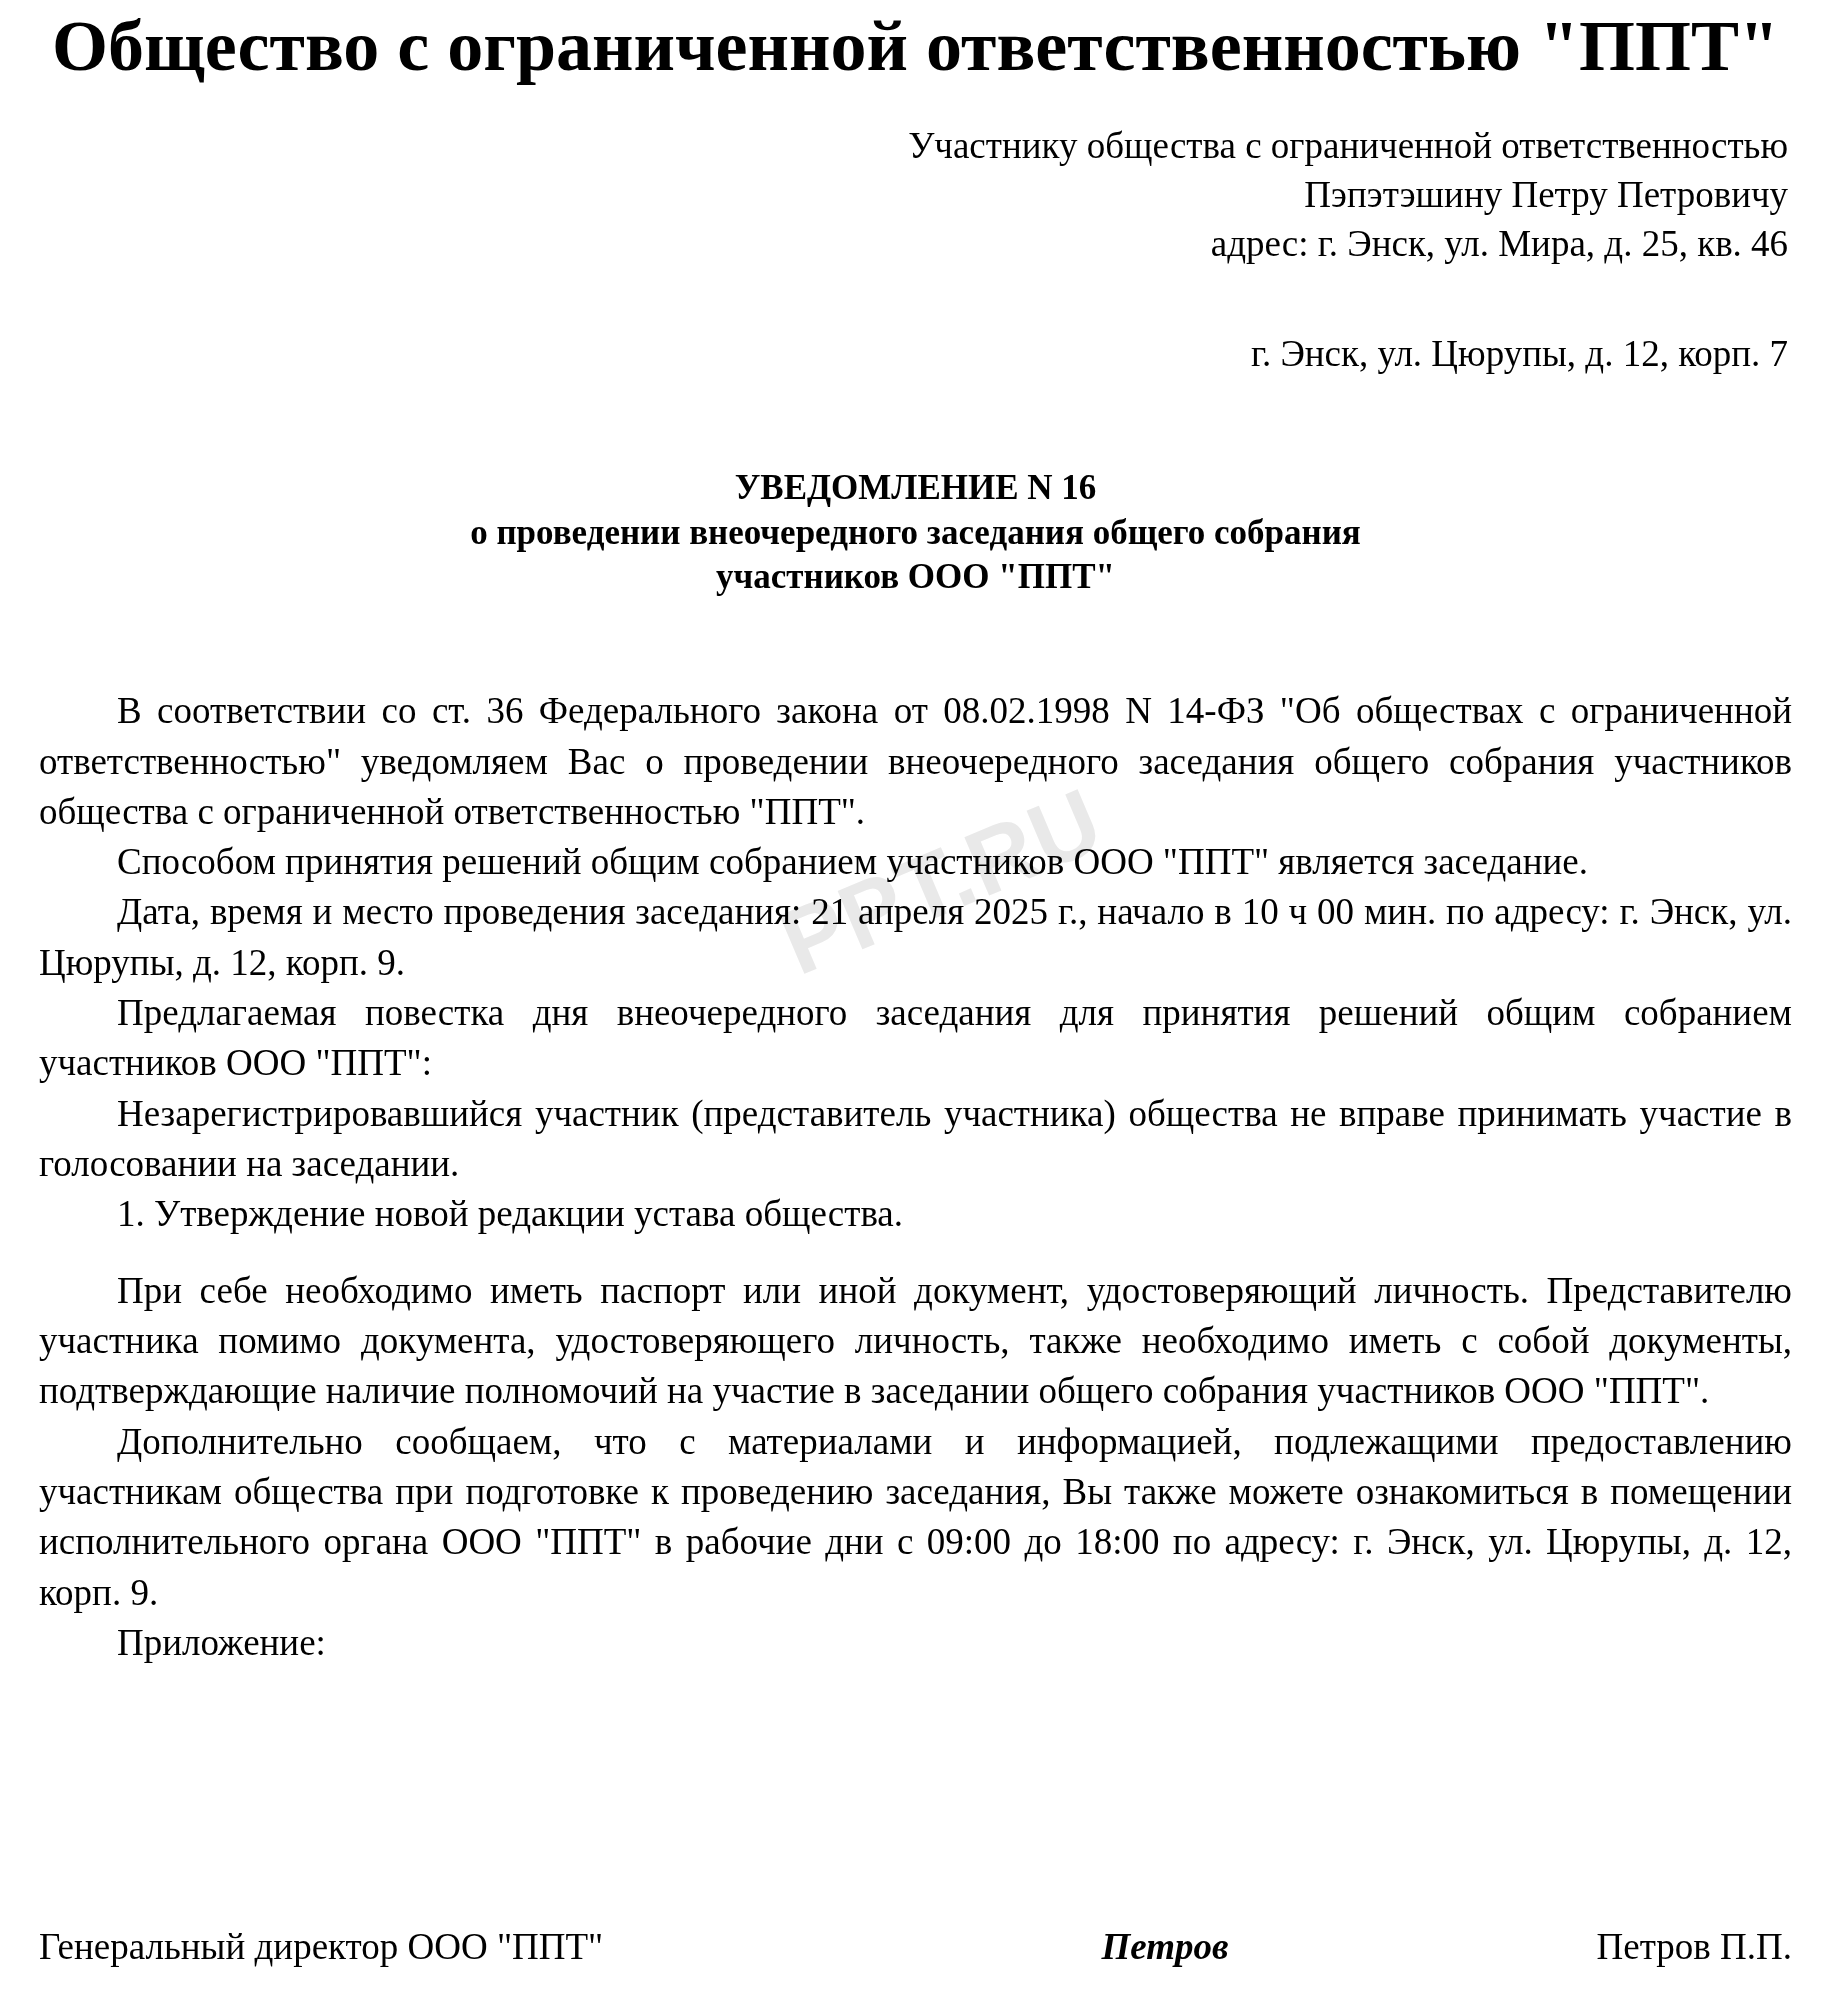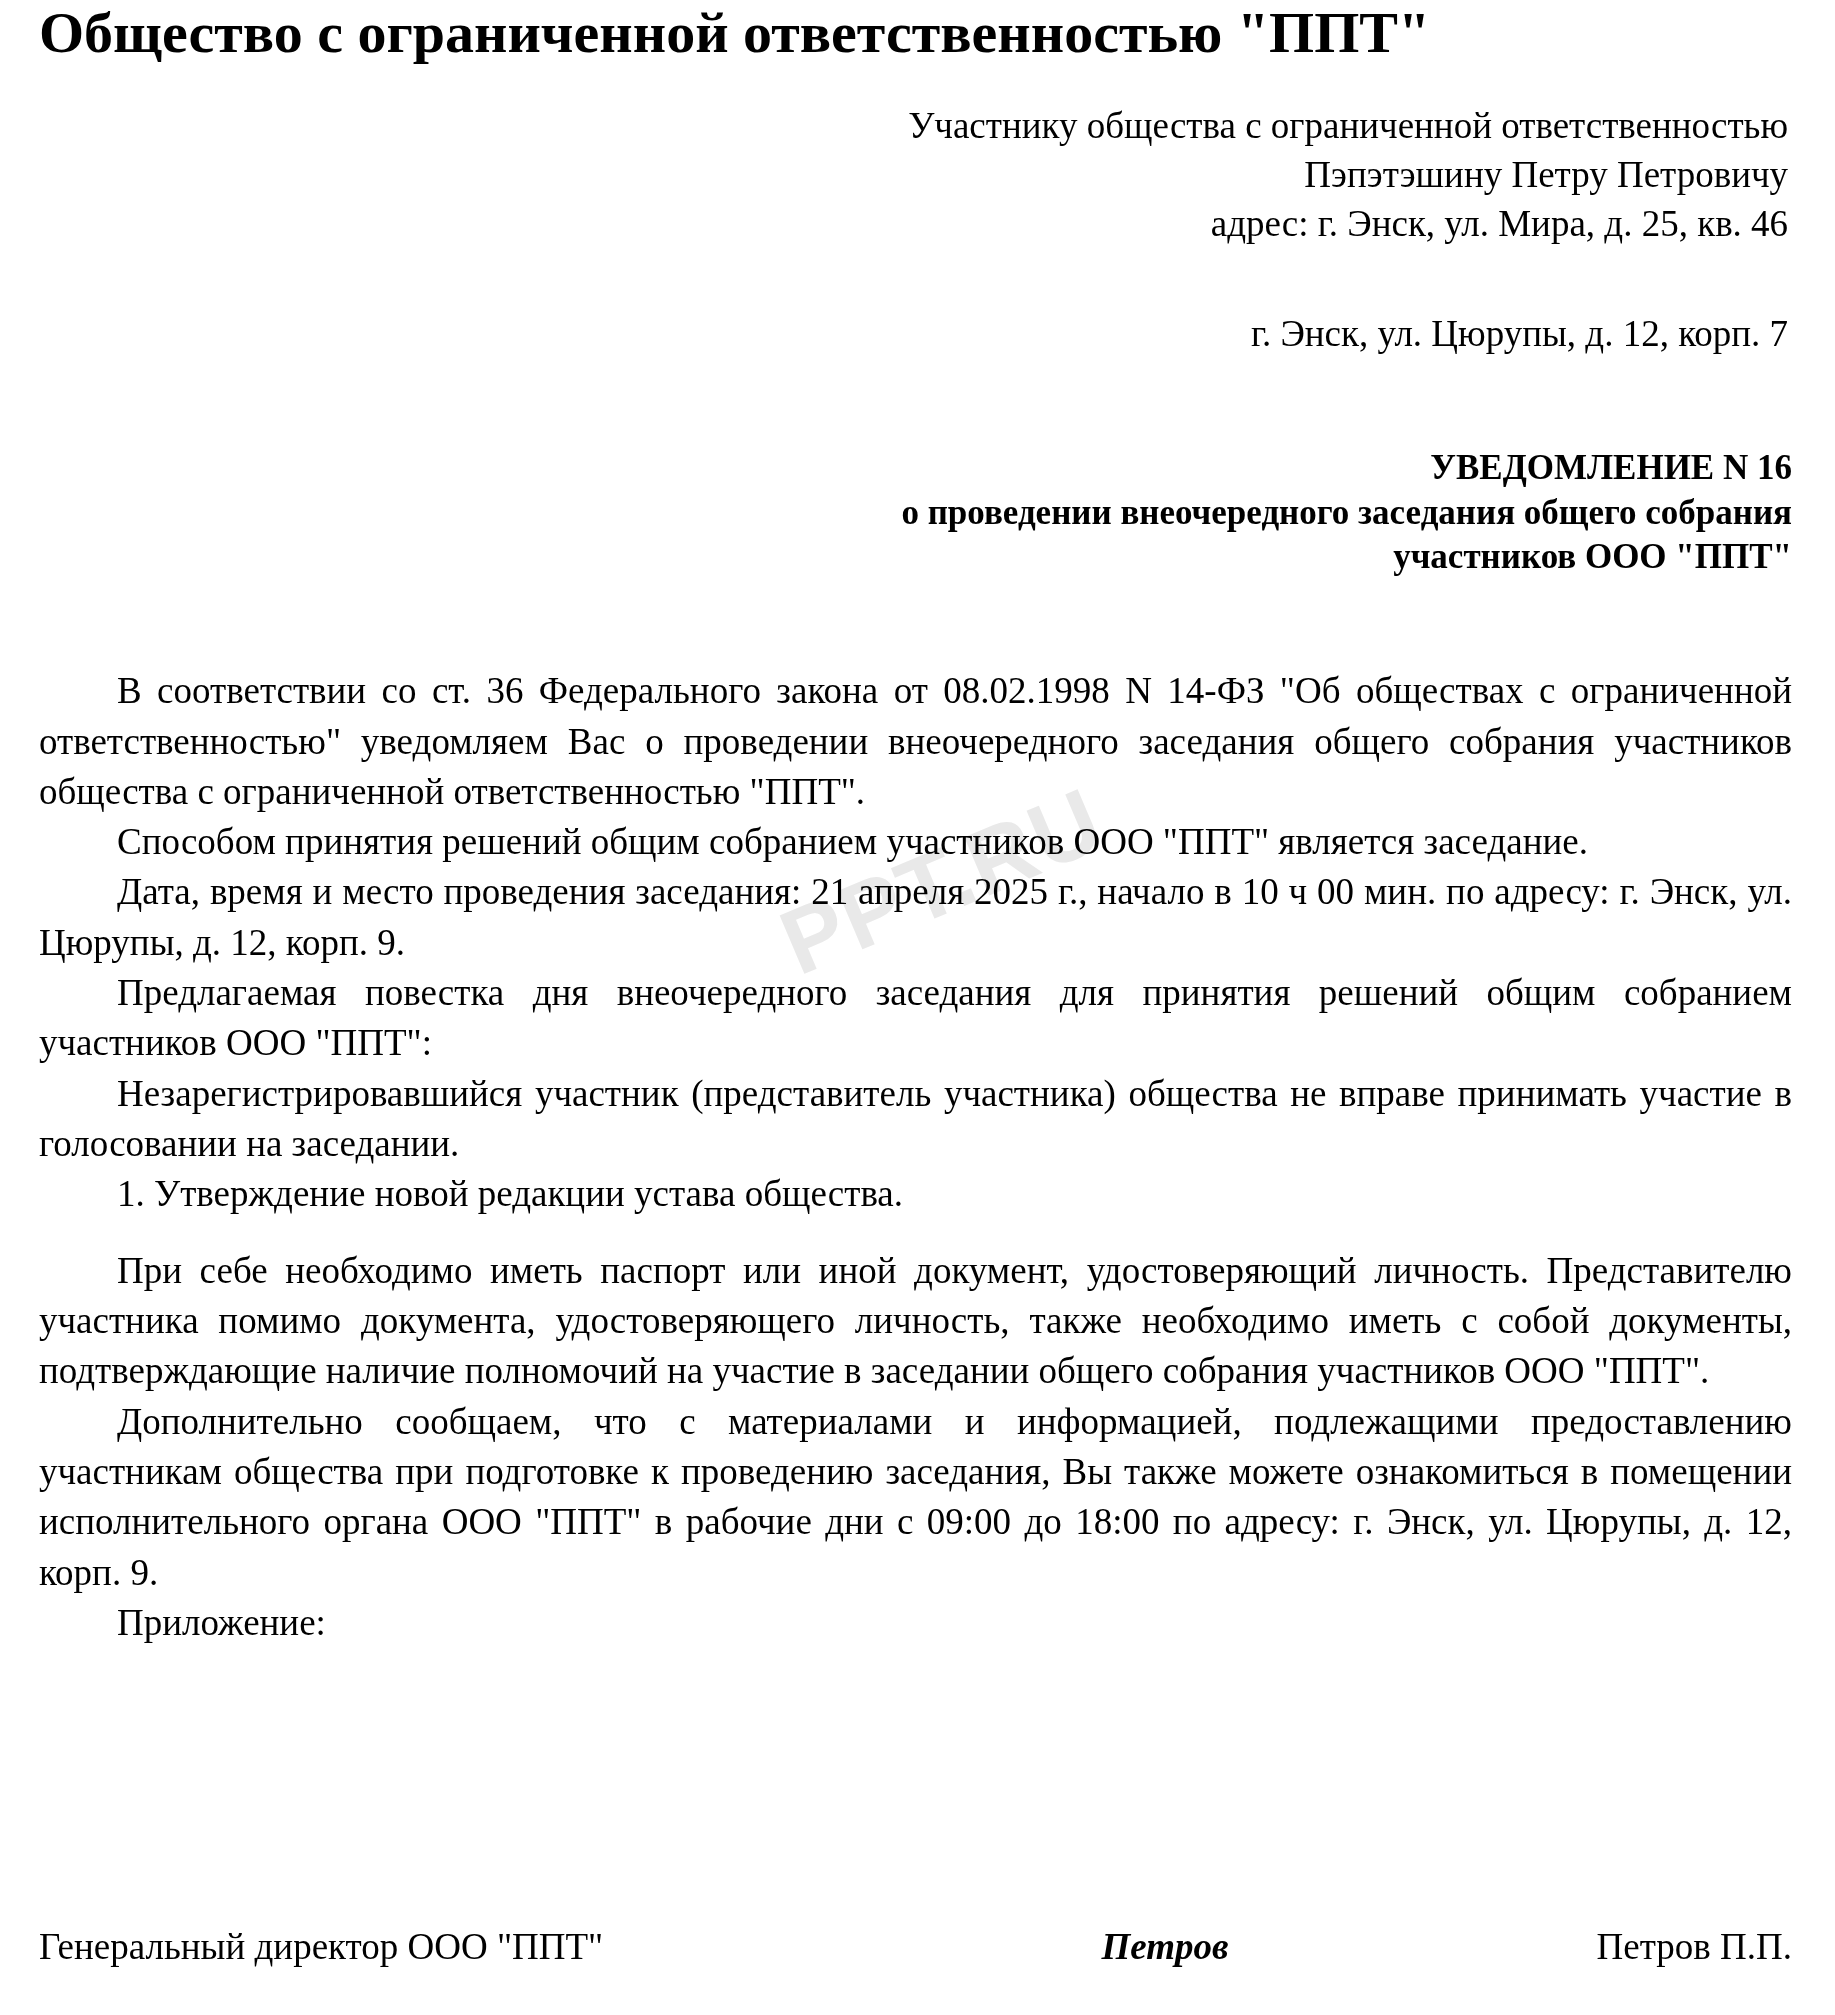--- a/index.html
+++ b/index.html
@@ -39,42 +39,43 @@
     letter-spacing: 1.6px;
     color: #e9e9e9;
     transform: rotate(-23deg);
     transform-origin: left top;
     user-select: none;
     pointer-events: none;
   }
 
   
   .company-title {
-    font-size: 58px;
+    text-align: center;
+    font-size: 72px;
     font-weight: bold;
     line-height: 1.0;
-    padding-top: 4px;
+    padding-top: 10px;
     letter-spacing: 0px;
     white-space: nowrap;
   }
 
   
   .addr-block {
     text-align: right;
     font-size: 37px;
     line-height: 1.33;
     padding-right: 3.9px;
   }
   .addr-block .line { display: block; }
   .addressee { margin-top: 39px; }
   .sender { margin-top: 60px; }
 
   
   .doc-heading {
-    text-align: right;
+    text-align: center;
     font-weight: bold;
     font-size: 35px;
     line-height: 1.28;
     margin-top: 88px;
   }
   .doc-heading .line { display: block; }
 
   
   .body-text {
     margin-top: 86px;

